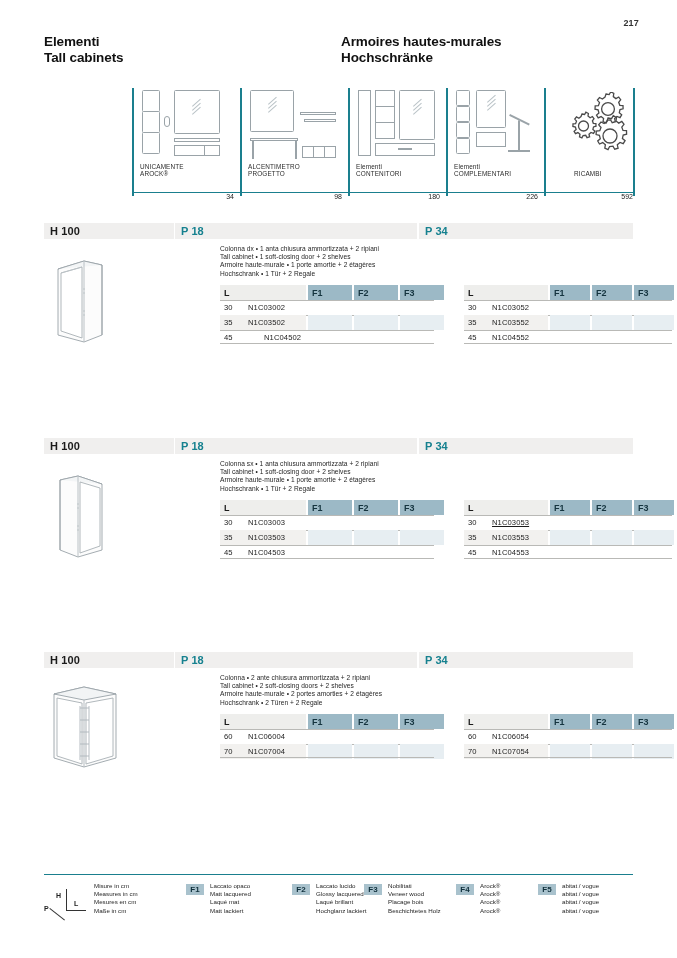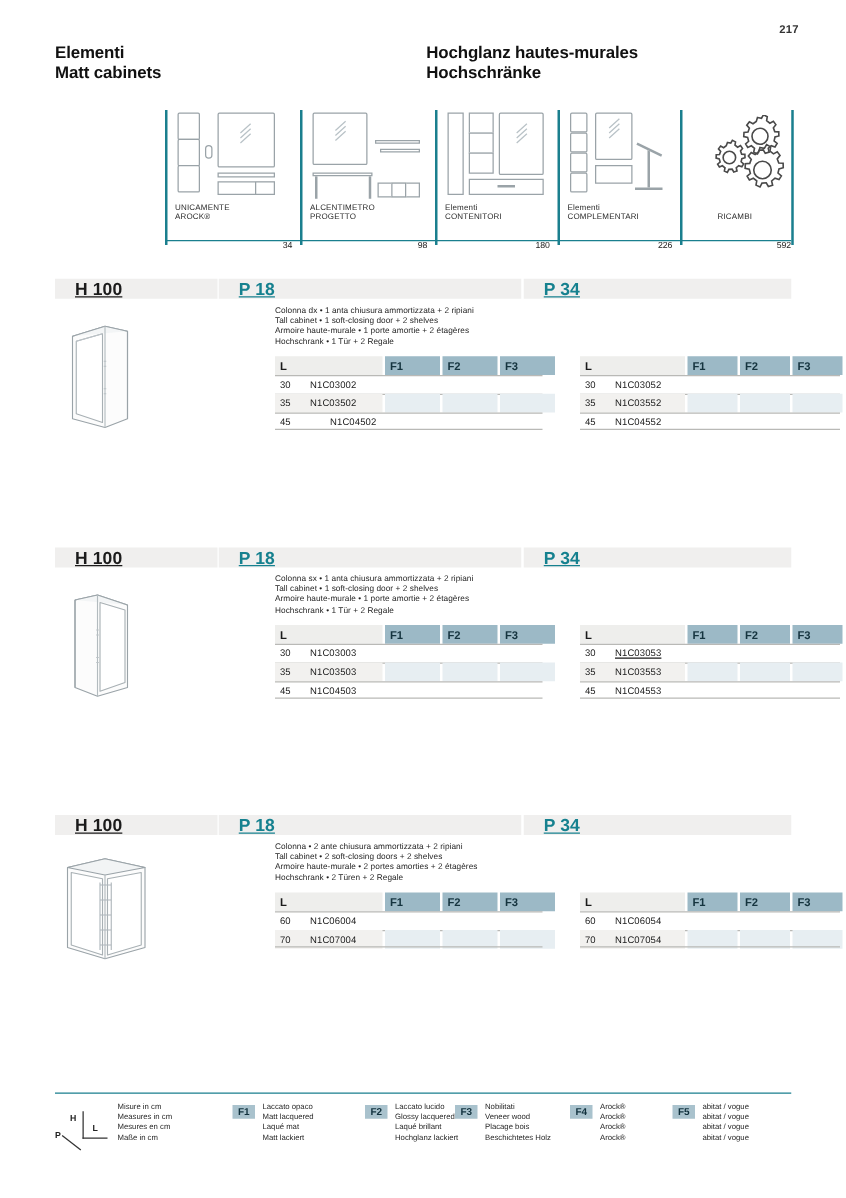--- a/index.html
+++ b/index.html
@@ -64,21 +64,21 @@
   .gl.r{border-radius:1.5px;}
   .hatch{position:absolute;width:10px;height:9px;}
   .hatch i{position:absolute;height:0.8px;width:11px;background:#b9c2c7;transform:rotate(-42deg);transform-origin:0 0;}
 
   
   .block{position:absolute;left:44px;width:589px;}
   .bar{
     position:absolute;height:16px;background:#f0efee;box-sizing:border-box;
     display:flex;align-items:center;
   }
-  .bar span{font-size:14px;font-weight:bold;letter-spacing:.1px;padding-left:16px;text-decoration:underline;}
+  .bar span{font-size:11px;font-weight:bold;letter-spacing:.1px;padding-left:6px;}
   .bar.h  {left:0;width:130px;}
   .bar.h span{color:#1b1b1b;}
   .bar.p18{left:131px;width:242px;}
   .bar.p18 span{color:#16818f;}
   .bar.p34{left:375px;width:214px;}
   .bar.p34 span{color:#16818f;text-align:right;}
 
   .desc{
     position:absolute;left:176px;top:22px;width:250px;
     font-size:6.6px;line-height:8.2px;color:#1f1f1f;letter-spacing:.05px;
@@ -128,24 +128,24 @@
 </head>
 <body>
 
 <div class="page">
 
   <div class="page-number">217</div>
 
   <div class="titles">
     <div class="title-col left">
       <div class="title-line">Elementi</div>
-      <div class="title-line">Matt cabinets</div>
+      <div class="title-line">Tall cabinets</div>
     </div>
     <div class="title-col right">
-      <div class="title-line">Hochglanz hautes-murales</div>
+      <div class="title-line">Armoires hautes-murales</div>
       <div class="title-line">Hochschränke</div>
     </div>
   </div>
 
   <div class="navstrip">
     <div class="nav-rule"></div>
 
     <div class="nav-cell" style="left:88px;width:108px;">
       <div class="nav-div tall" style="left:0;"></div>
       <div class="nav-art" style="left:10px;top:2px;">

